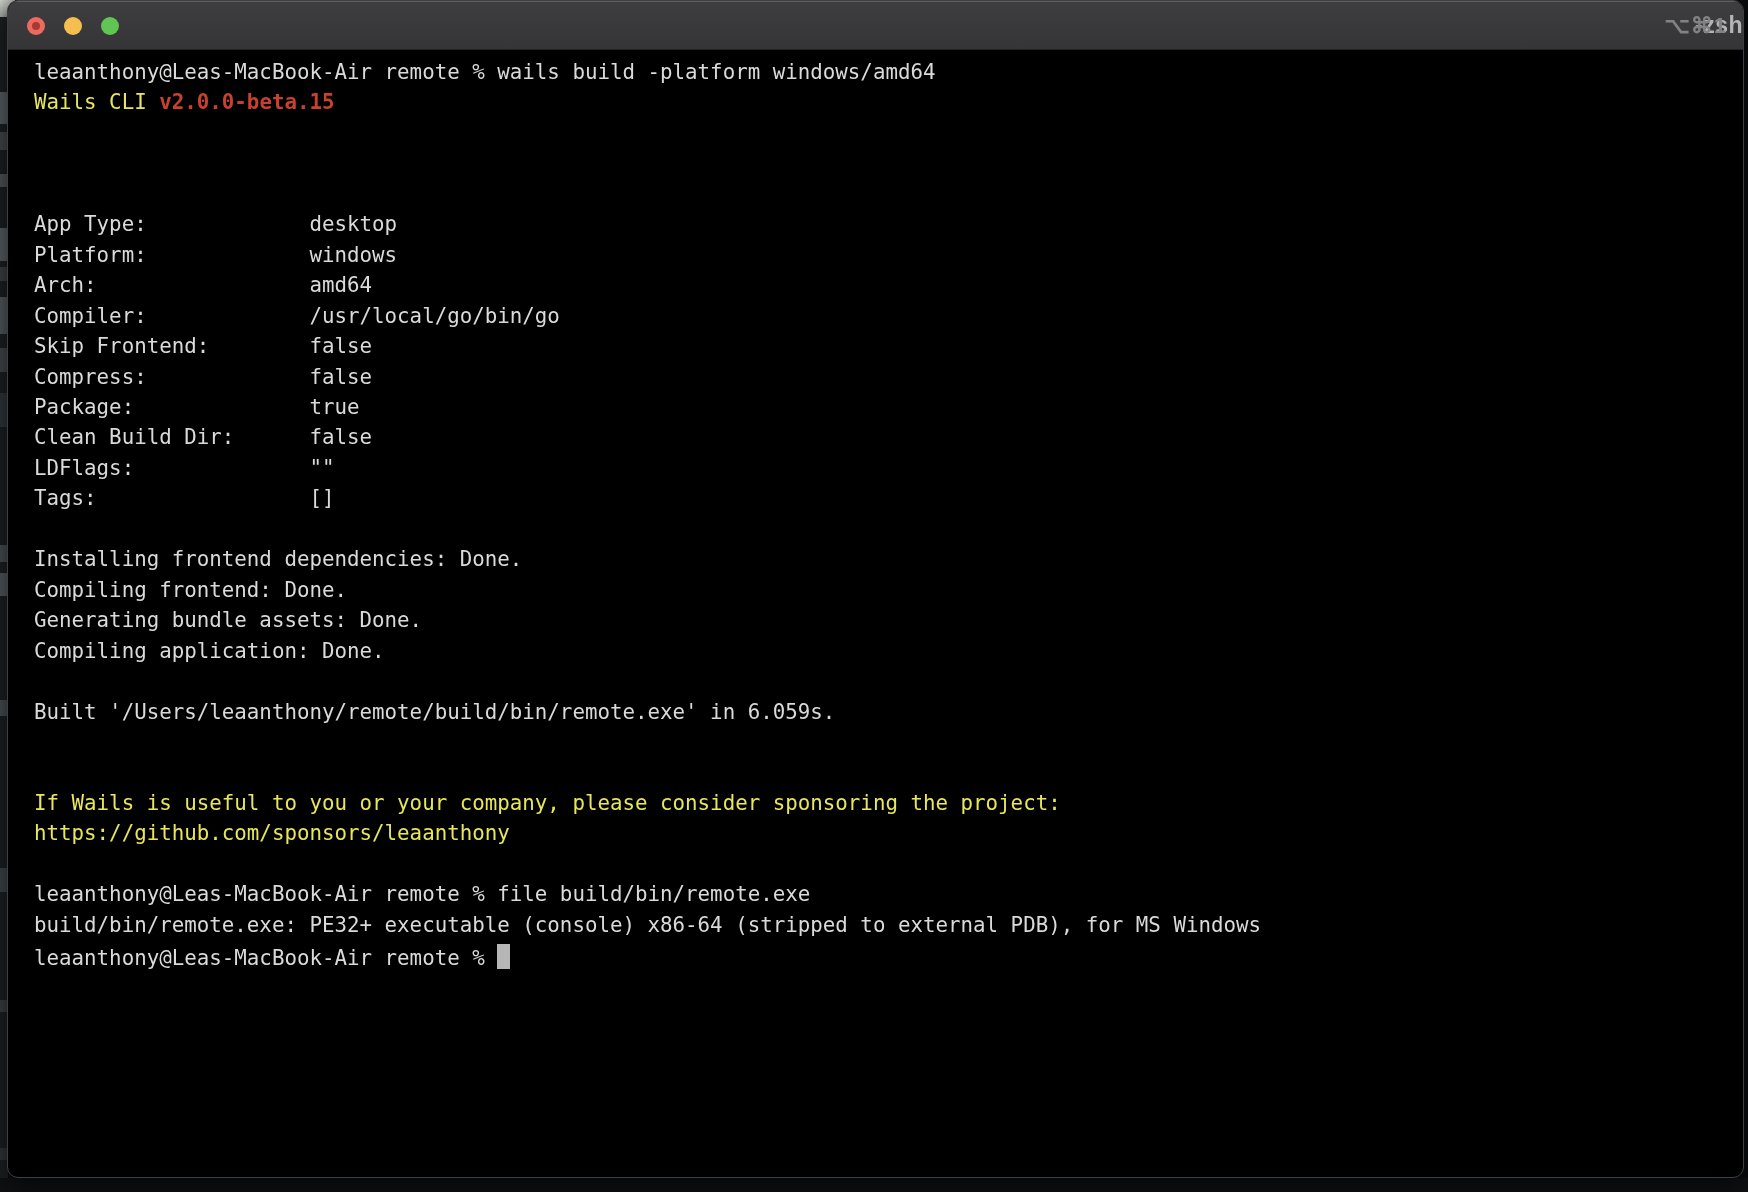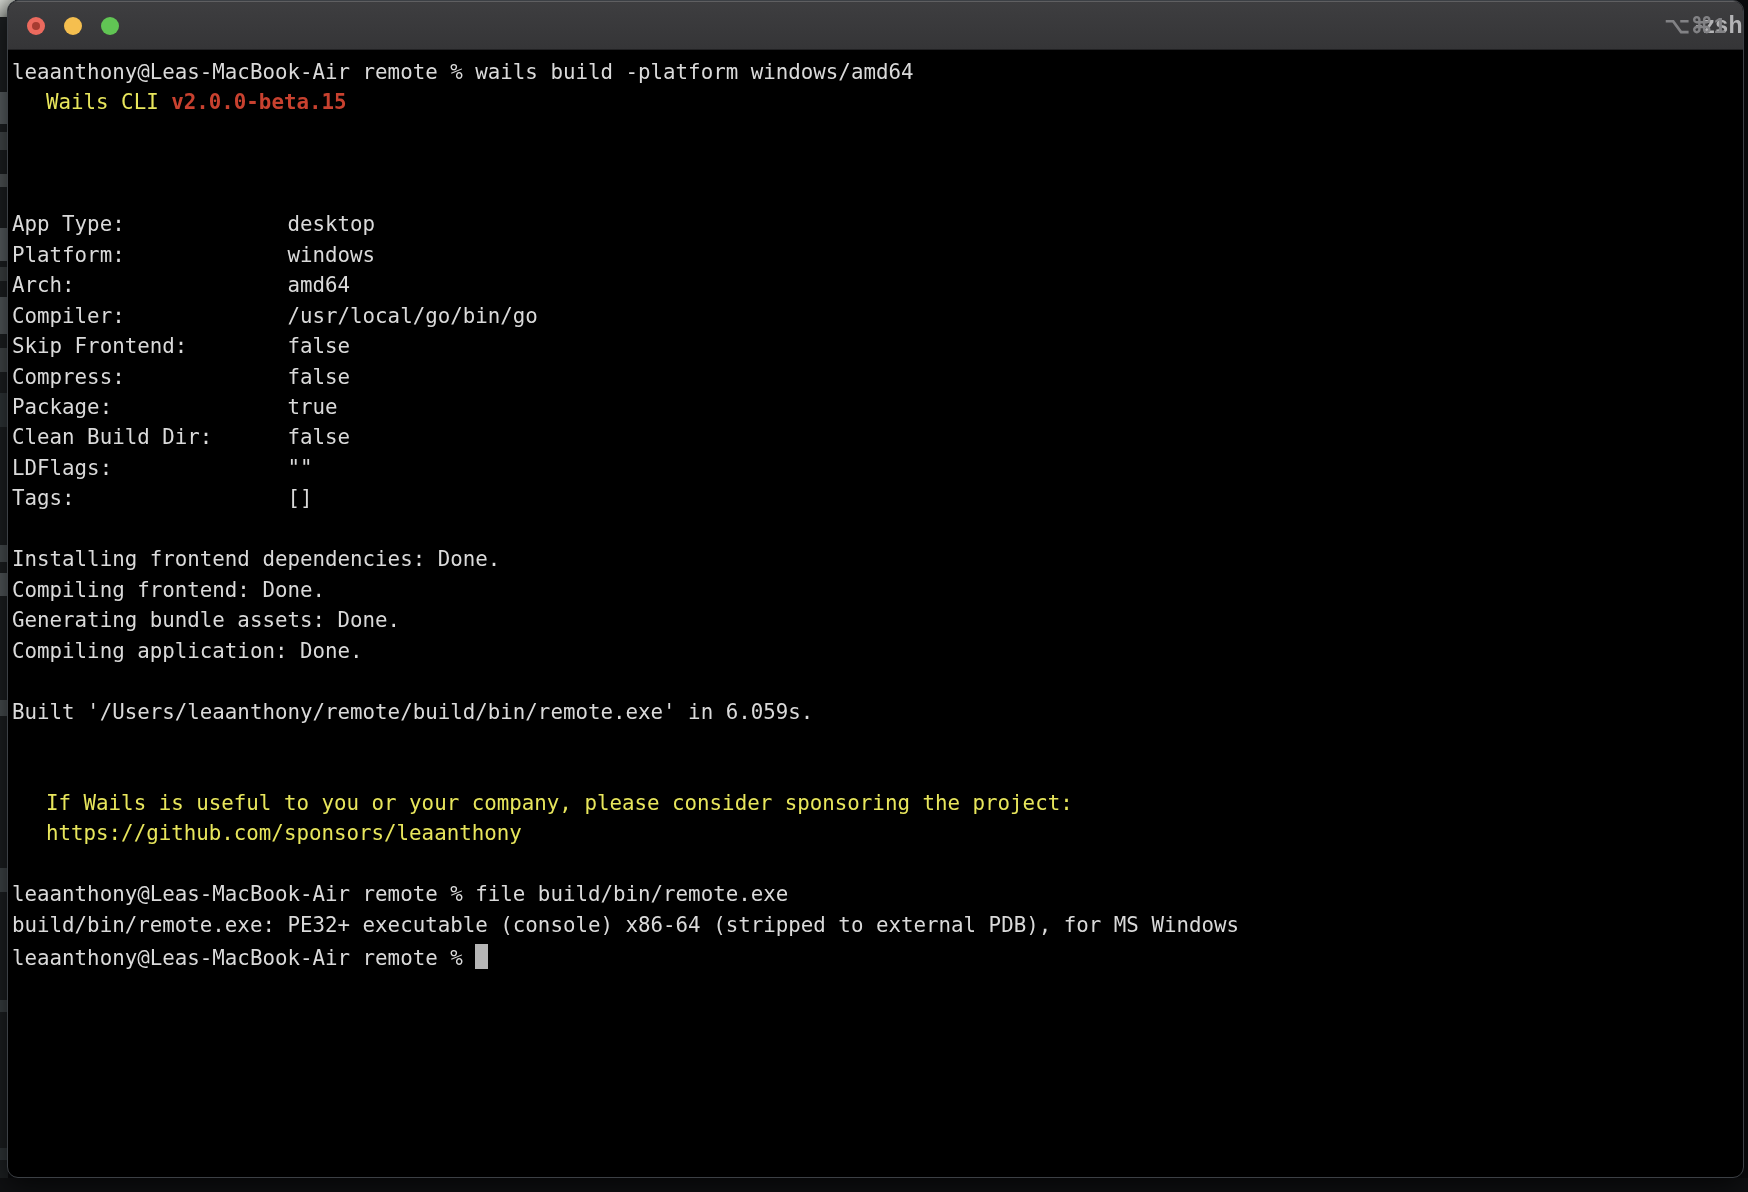--- a/index.html
+++ b/index.html
@@ -89,33 +89,33 @@
     font-size: 22px;
     font-weight: bold;
     color: var(--shortcut_text, #828285);
     letter-spacing: 1px;
   }
 
   
   .terminal {
     position: absolute;
     top: 49px; left: 0; right: 0; bottom: 0;
-    padding: 7px 0 0 4px;
+    padding: 7px 0 0 26px;
     font-family: "DejaVu Sans Mono", monospace;
     font-size: 20.8px;
     color: var(--text, #dadada);
     white-space: pre;
     overflow: hidden;
   }
   .term-line {
     height: 30.46px;
     line-height: 30.46px;
   }
   .seg-default { color: var(--text, #dadada); }
-  .seg-yellow  { color: var(--yellow, #e8e65c); margin-left: 34px; }
+  .seg-yellow  { color: var(--yellow, #e8e65c); }
   .seg-red     { color: var(--red, #c8412f); font-weight: bold; }
   .cursor {
     display: inline-block;
     width: 12.5px;
     height: 25px;
     background: var(--cursor, #b6b6b6);
     transform: translateY(4px);
   }
 </style>
 </head>

